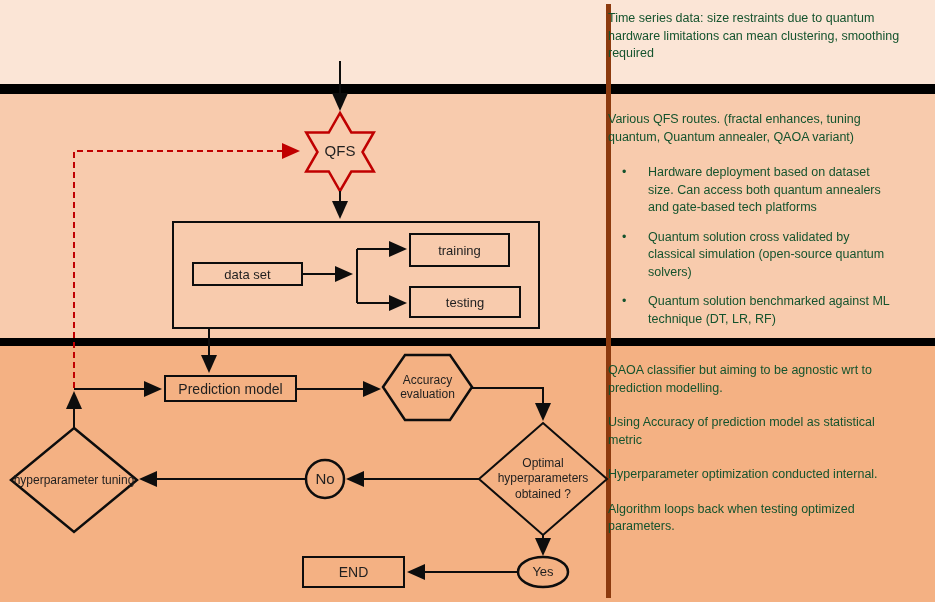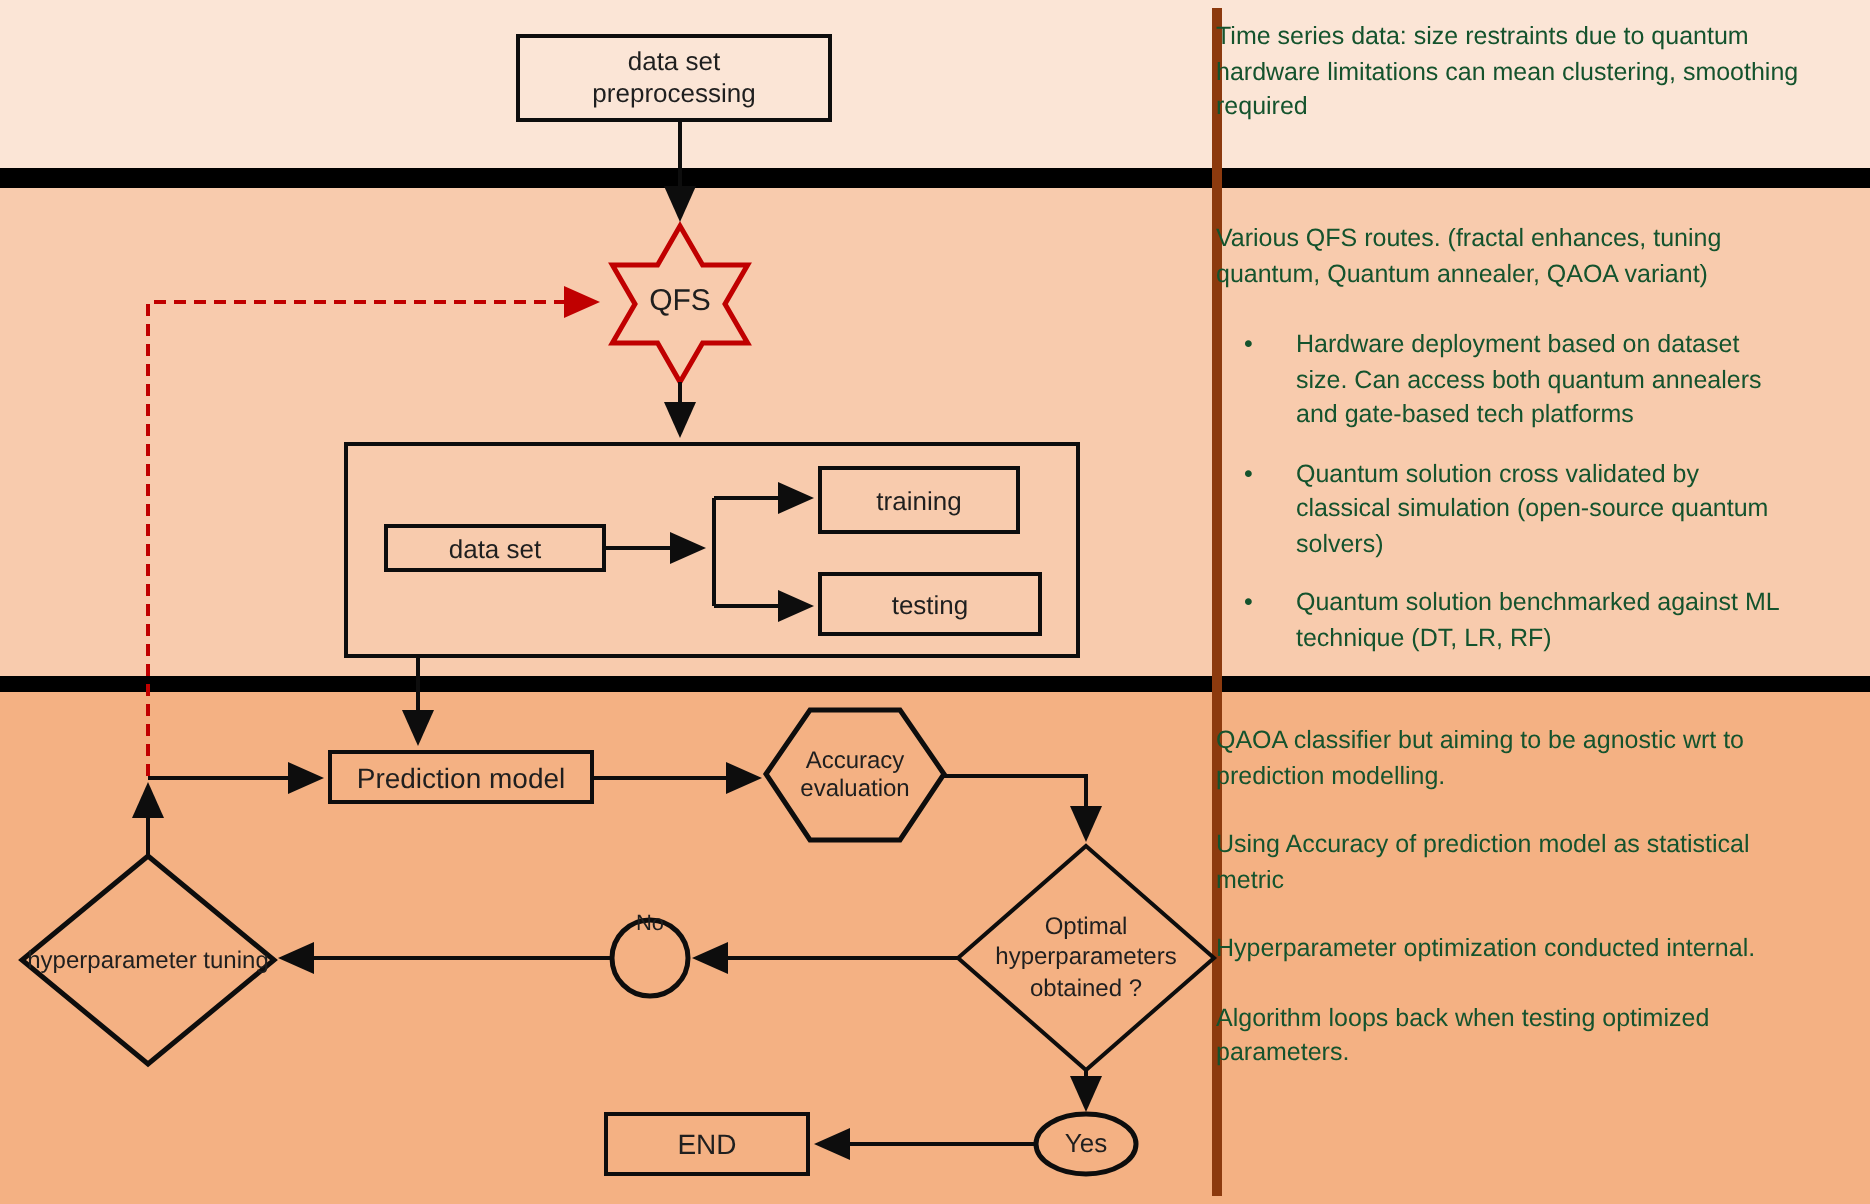--- a/index.html
+++ b/index.html
@@ -28,21 +28,21 @@
   #box-prediction{left:164px;top:375px;width:133px;height:27px;font-size:14px;}
   #box-end{left:302px;top:556px;width:103px;height:32px;font-size:14px;}
 
   
   .shape-label{position:absolute;color:#1f1f1f;text-align:center;
         display:flex;align-items:center;justify-content:center;line-height:1.2;}
   #lbl-qfs{left:310px;top:138px;width:60px;height:26px;font-size:15px;}
   #lbl-accuracy{left:395px;top:360px;width:65px;height:54px;font-size:12px;}
   #lbl-optimal{left:487px;top:448px;width:112px;height:62px;font-size:12px;line-height:1.3;}
   #lbl-tuning{left:12px;top:458px;width:124px;height:44px;font-size:12px;}
-  #lbl-no{left:305px;top:450px;width:40px;height:26px;font-size:11px;}
+  #lbl-no{left:305px;top:466px;width:40px;height:26px;font-size:15px;}
   #lbl-yes{left:523px;top:560px;width:40px;height:24px;font-size:13px;}
 
   
   .note{position:absolute;left:608px;width:296px;color:#14532d;font-size:12.5px;line-height:1.4;}
   #note-top{top:10px;}
   #note-mid{top:111px;}
   #note-bot{top:362px;}
   .note p{margin:0 0 17px 0;}
   .note p:last-child{margin-bottom:0;}
   ul.bullets{list-style:none;margin:18px 0 0 0;padding:0;}
@@ -95,23 +95,20 @@
       <line x1="518" y1="572" x2="410" y2="572" marker-end="url(#ab)"></line>
     </g>
 
     <polygon points="383,387 405,355 450,355 472,387 450,420 405,420" fill="none" stroke="#0d0d0d" stroke-width="2.5"></polygon>
     <polygon points="543,423 607,479 543,535 479,479" fill="none" stroke="#0d0d0d" stroke-width="2"></polygon>
     <polygon points="74,428 137,480 74,532 11,480" fill="none" stroke="#0d0d0d" stroke-width="2.5"></polygon>
     <circle cx="325" cy="479" r="19" fill="none" stroke="#0d0d0d" stroke-width="2.5"></circle>
     <ellipse cx="543" cy="572" rx="25" ry="15" fill="none" stroke="#0d0d0d" stroke-width="2.5"></ellipse>
   </svg>
 
-  <div class="fbox" id="box-preprocess">
-    <div class="inner">data set preprocessing</div>
-  </div>
   <div class="fbox" id="box-container"></div>
   <div class="fbox" id="box-dataset">
     <span>data set</span>
   </div>
   <div class="fbox" id="box-training">
     <span>training</span>
   </div>
   <div class="fbox" id="box-testing">
     <span>testing</span>
   </div>

